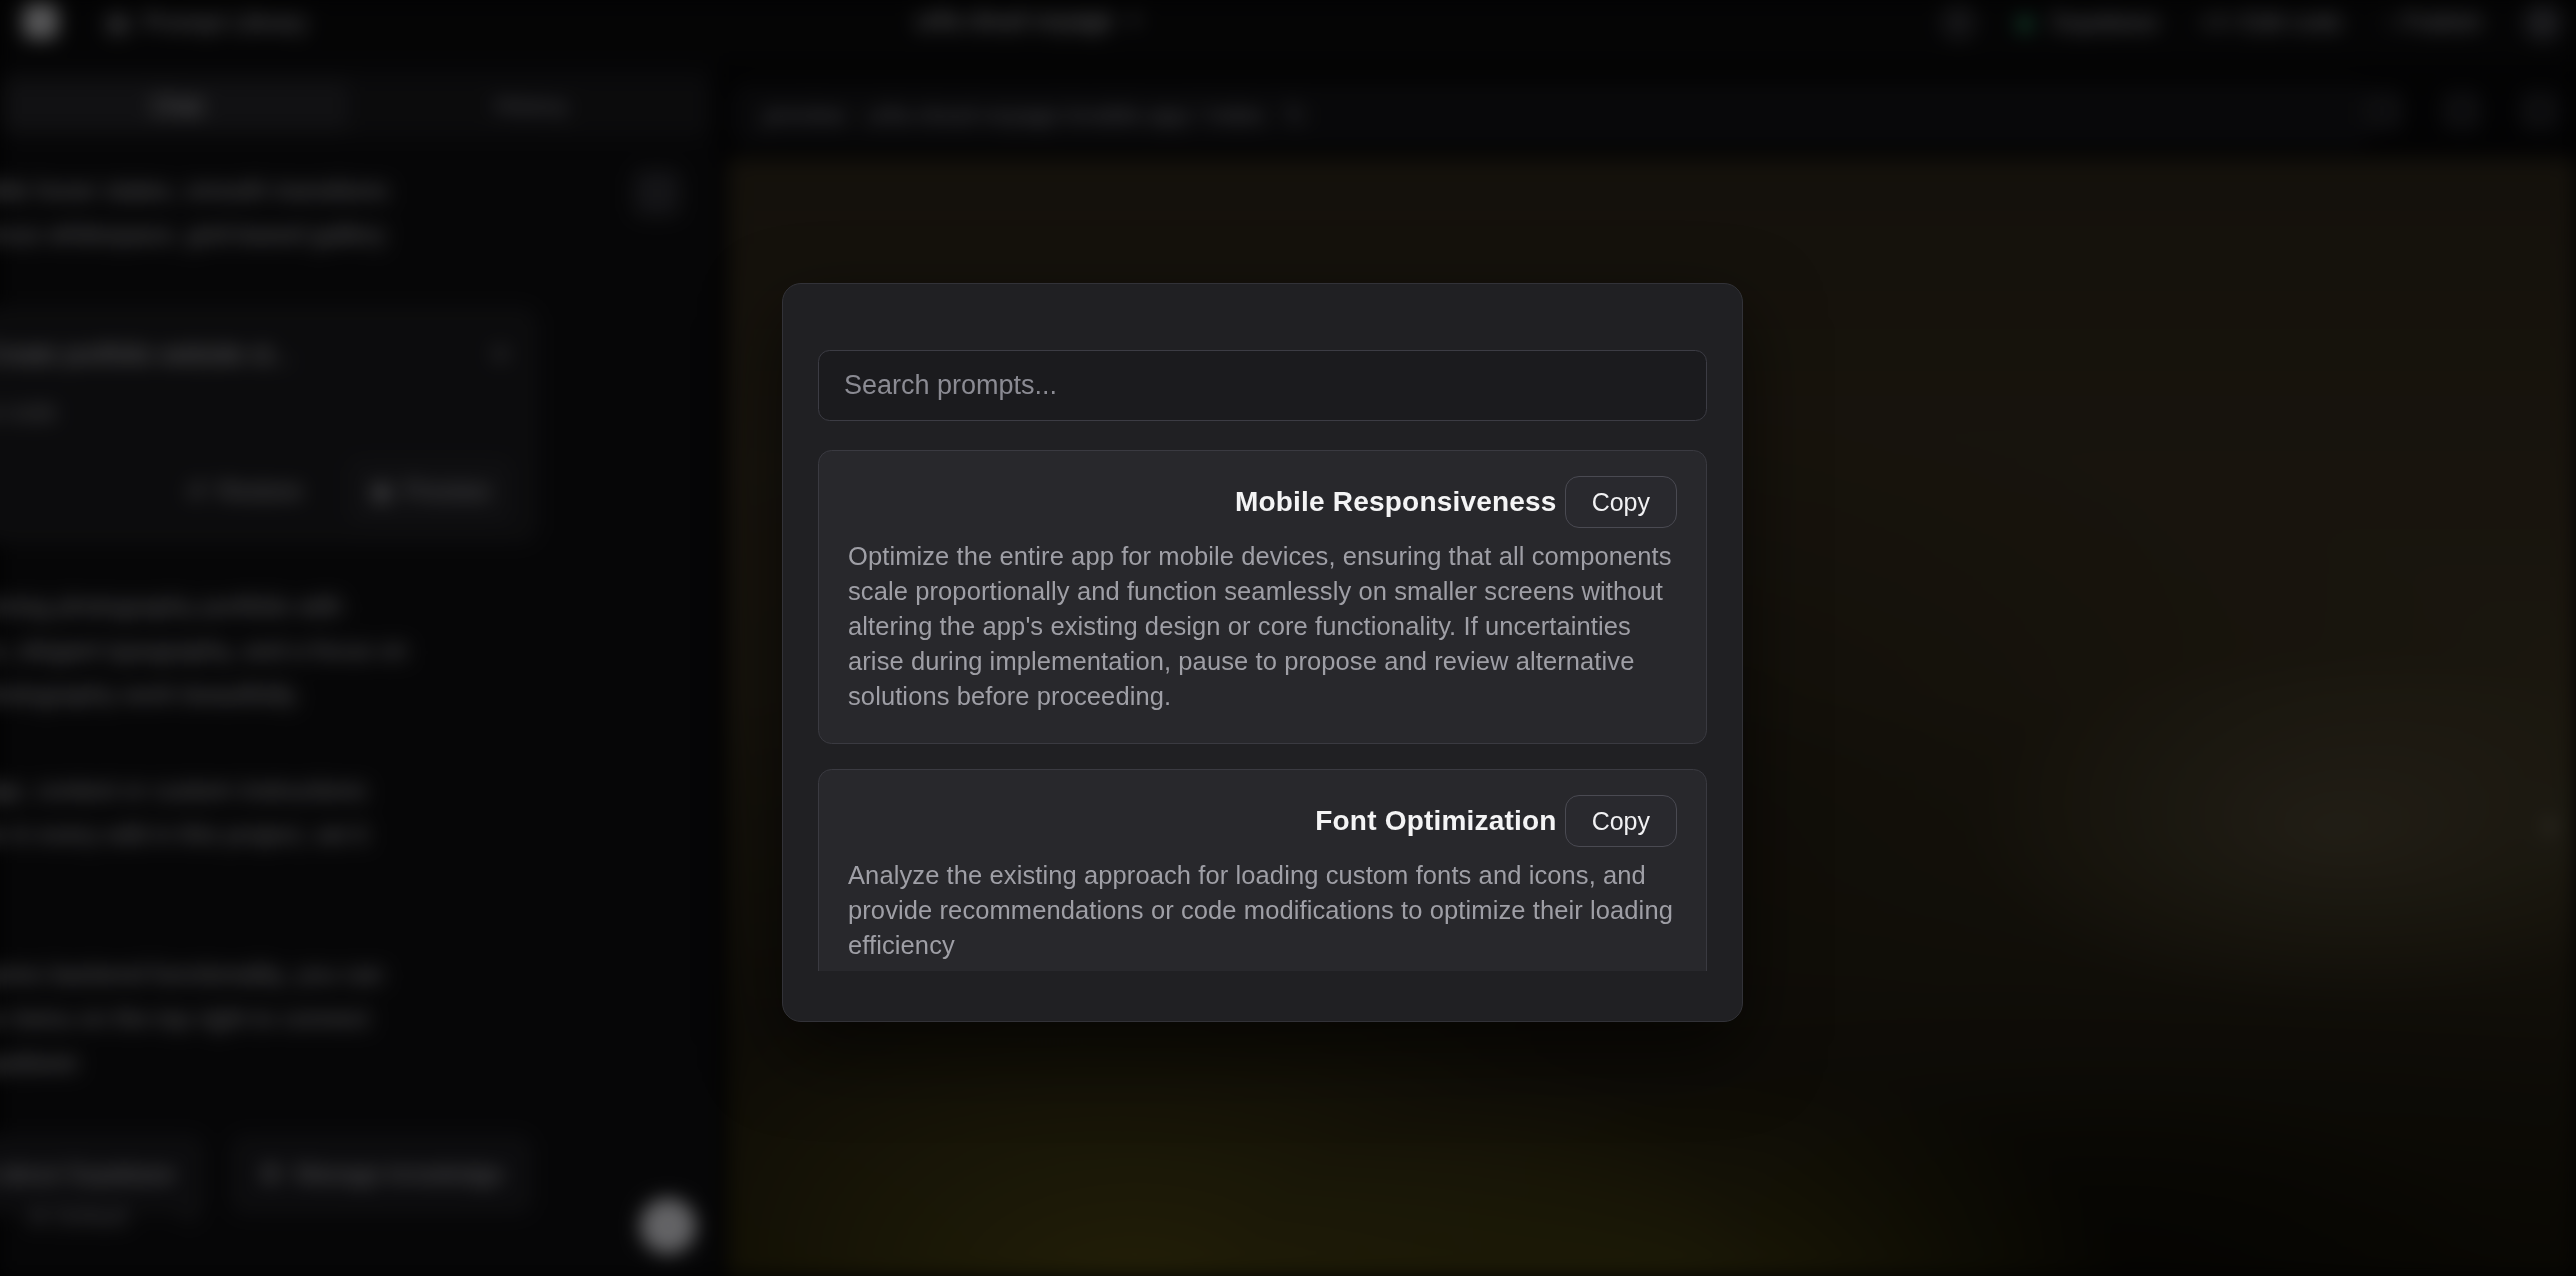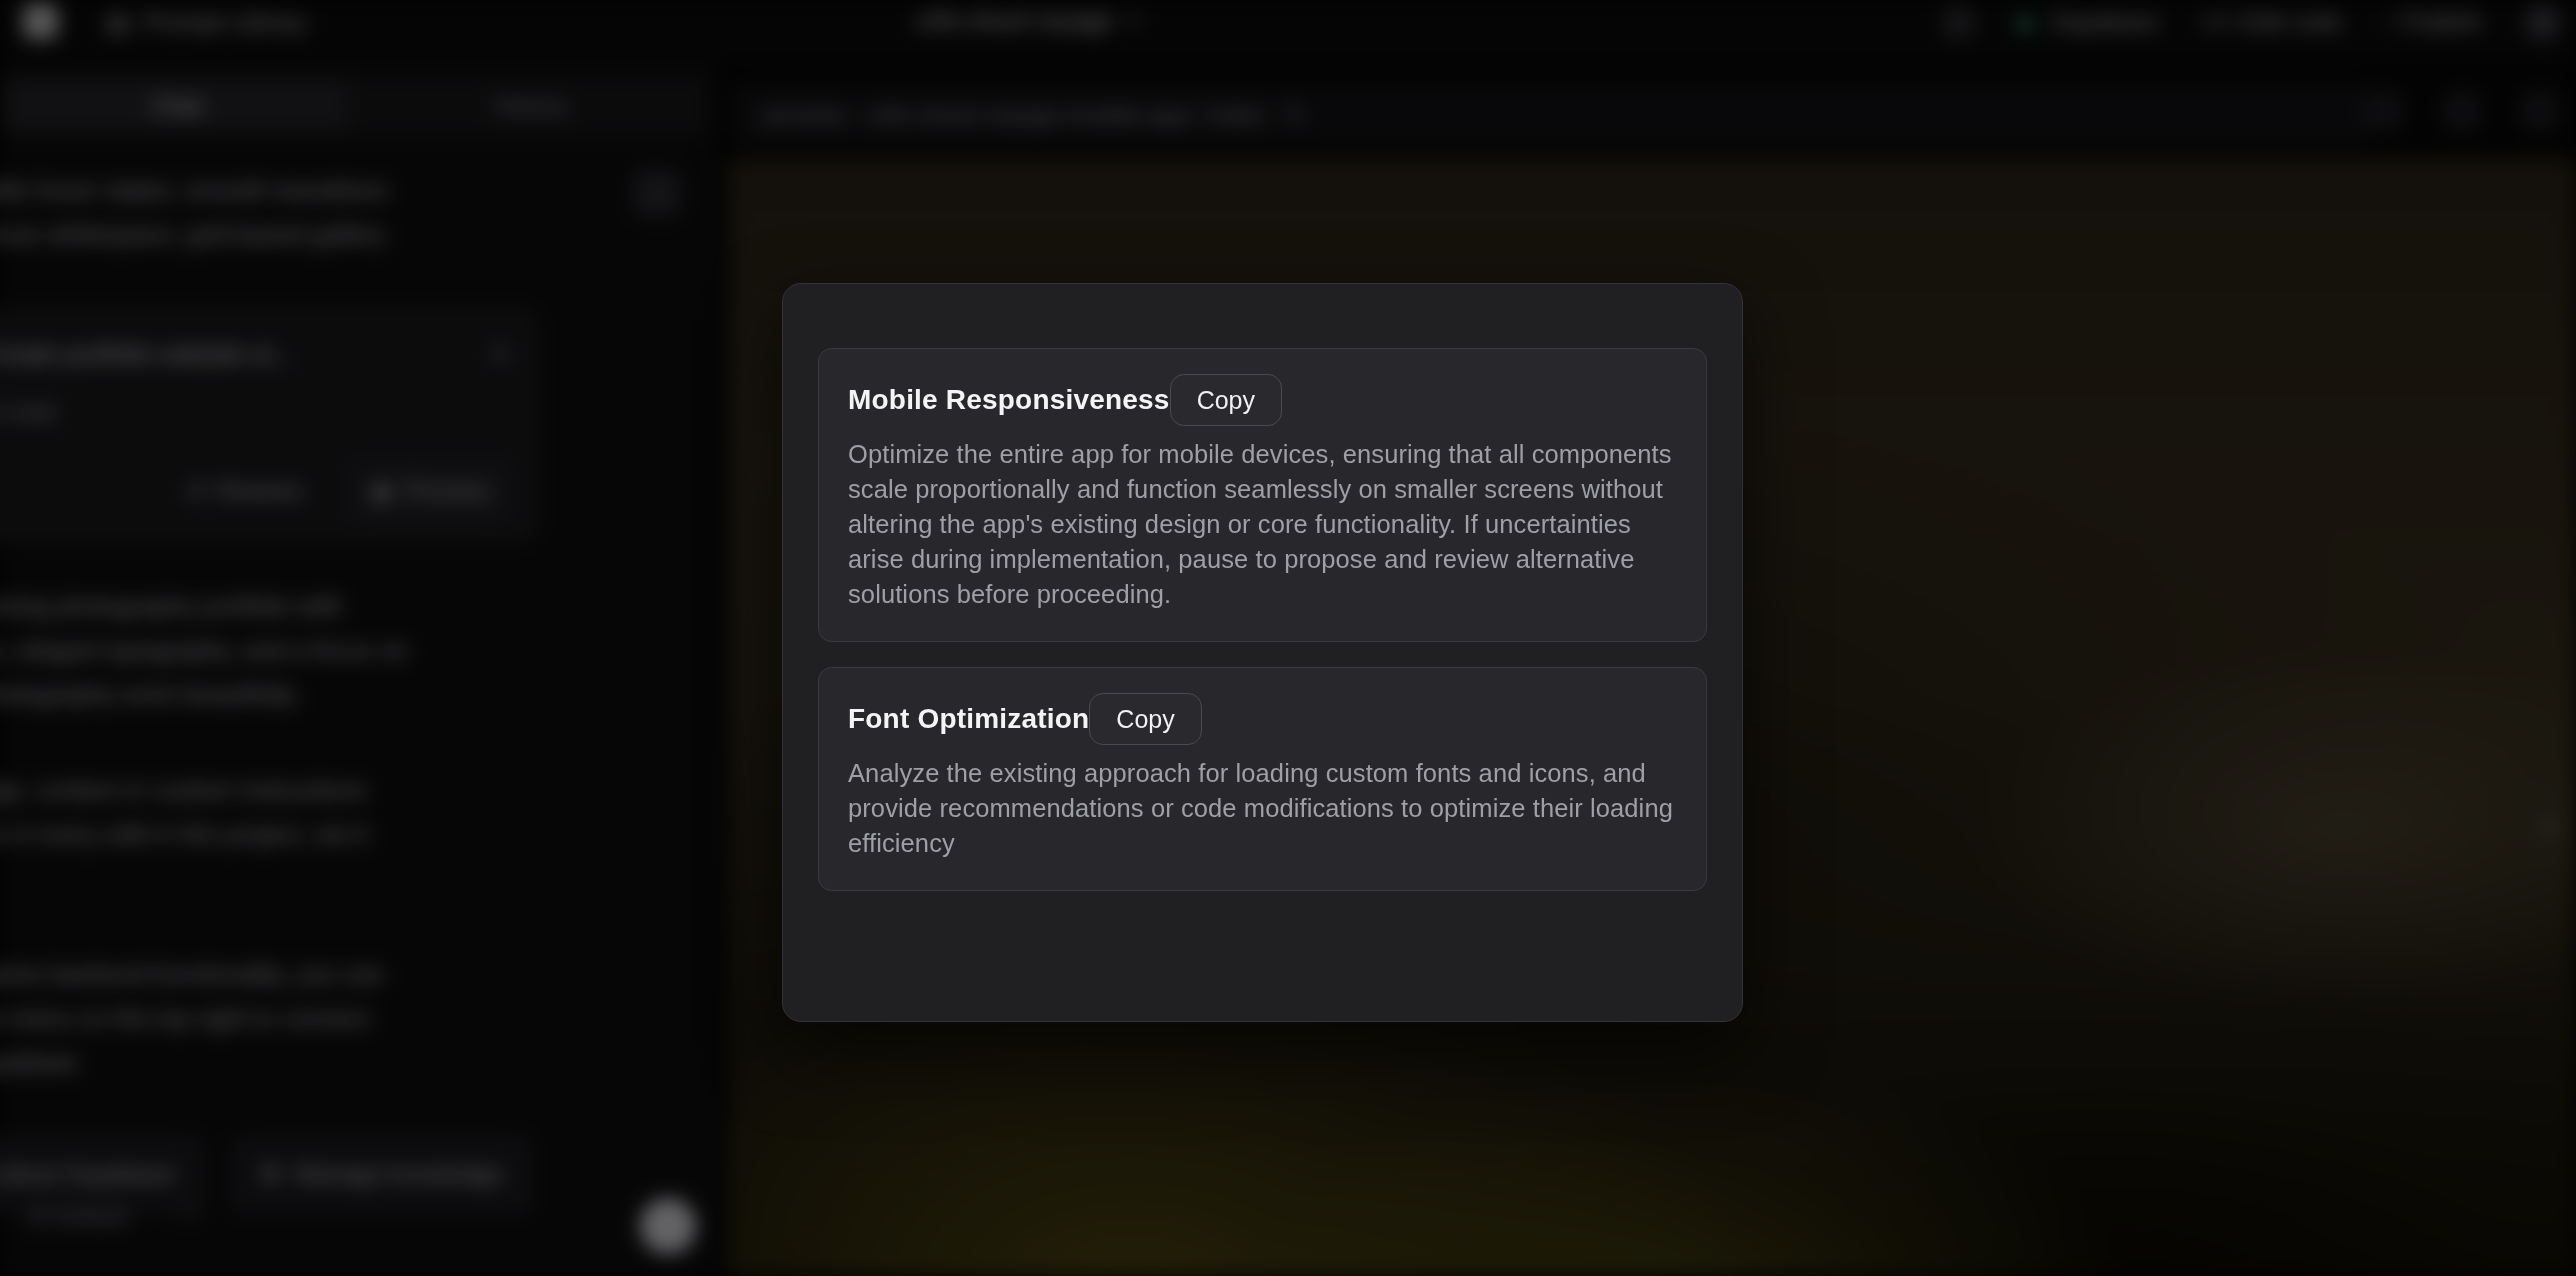--- a/index.html
+++ b/index.html
@@ -67,21 +67,21 @@
          display:flex;flex-direction:column;}
   .m-head{display:flex;justify-content:space-between;align-items:flex-start;}
   .m-title{color:#fafafa;font-size:32px;font-weight:700;letter-spacing:0.2px;}
   .m-close{color:#85858d;font-size:31px;line-height:31px;padding:3.9px 5.8px;cursor:pointer;}
   .m-search{margin-top:31px;height:71px;width:100%;box-sizing:border-box;border:1.9px solid #3c3c44;background:#1b1b1e;
             border-radius:11.6px;color:#e4e4e8;font-size:27px;padding:0 25px;outline:none;
             font-family:"Liberation Sans","DejaVu Sans",sans-serif;}
   .m-search::placeholder{color:#8b8b93;}
   .m-list{margin-top:29px;flex:1;overflow:hidden;display:flex;flex-direction:column;gap:25px;}
   .pcard{background:#28282c;border:1.9px solid #3a3a41;border-radius:13.5px;padding:25px 29px 29px 29px;box-sizing:border-box;flex:none;}
-  .pcard .head{display:flex;justify-content:flex-start;align-items:center;}
+  .pcard .head{display:flex;justify-content:flex-end;align-items:center;gap:8px;}
   .pcard .ptitle{color:#f4f4f5;font-size:28px;font-weight:700;letter-spacing:0.2px;}
   .copy-btn{border:1.9px solid #4a4a52;background:#29292e;color:#f1f1f3;font-size:25px;border-radius:14px;
             padding:10.6px 26px;cursor:pointer;font-family:inherit;}
   .pdesc{margin-top:11px;color:#9f9fa6;font-size:25.5px;line-height:35px;letter-spacing:0.1px;}
 </style>
 </head>
 <body>
 
 <div class="stage">
 
@@ -204,20 +204,21 @@
         </div>
       </div>
 
     </div>
   </div>
 
   <div class="dim"></div>
 
   <div class="modal">
 
+    <input class="m-search" type="text" placeholder="Search prompts..." style="">
 
     <div class="m-list">
 
       <div class="pcard">
         <div class="head">
           <div class="ptitle">Mobile Responsiveness</div>
           <button class="copy-btn">Copy</button>
         </div>
         <div class="pdesc">Optimize the entire app for mobile devices, ensuring that all components scale proportionally and function seamlessly on smaller screens without altering the app's existing design or core functionality. If uncertainties arise during implementation, pause to propose and review alternative solutions before proceeding.</div>
       </div>

